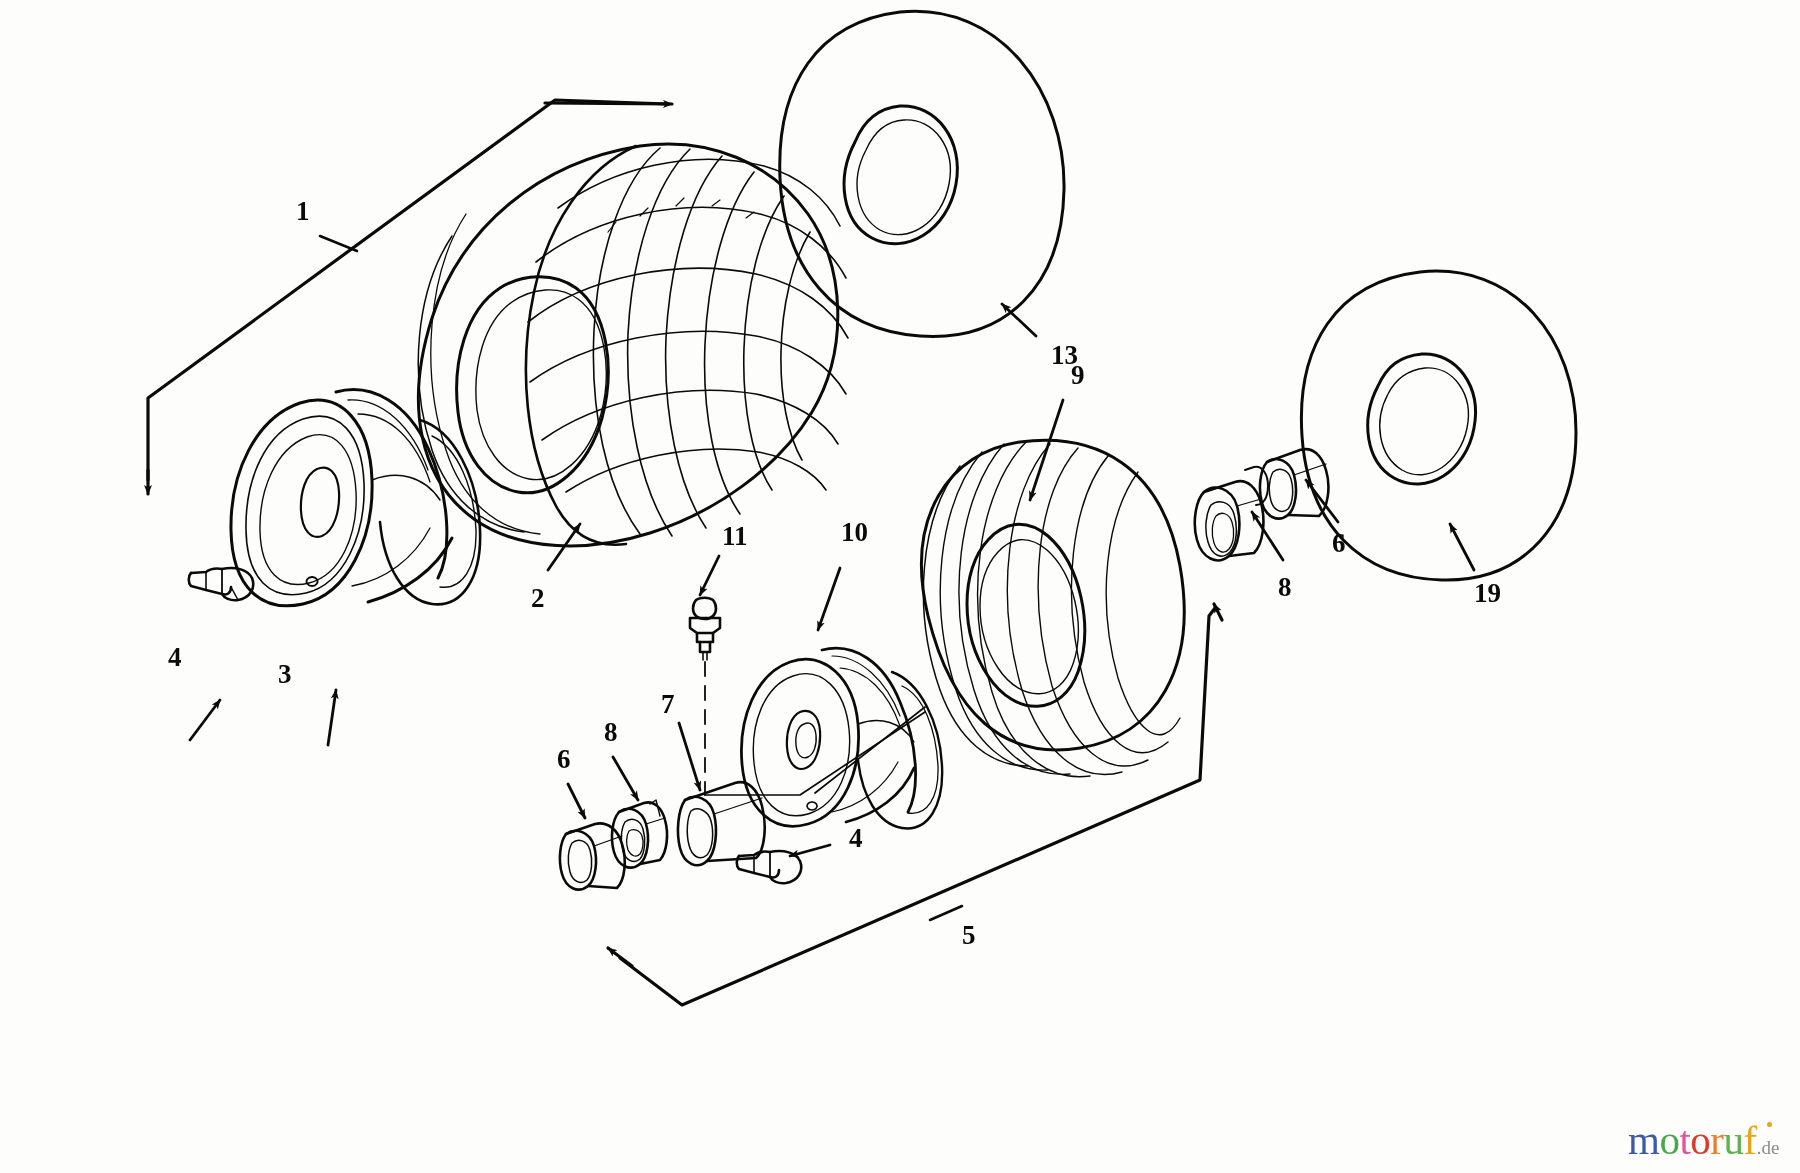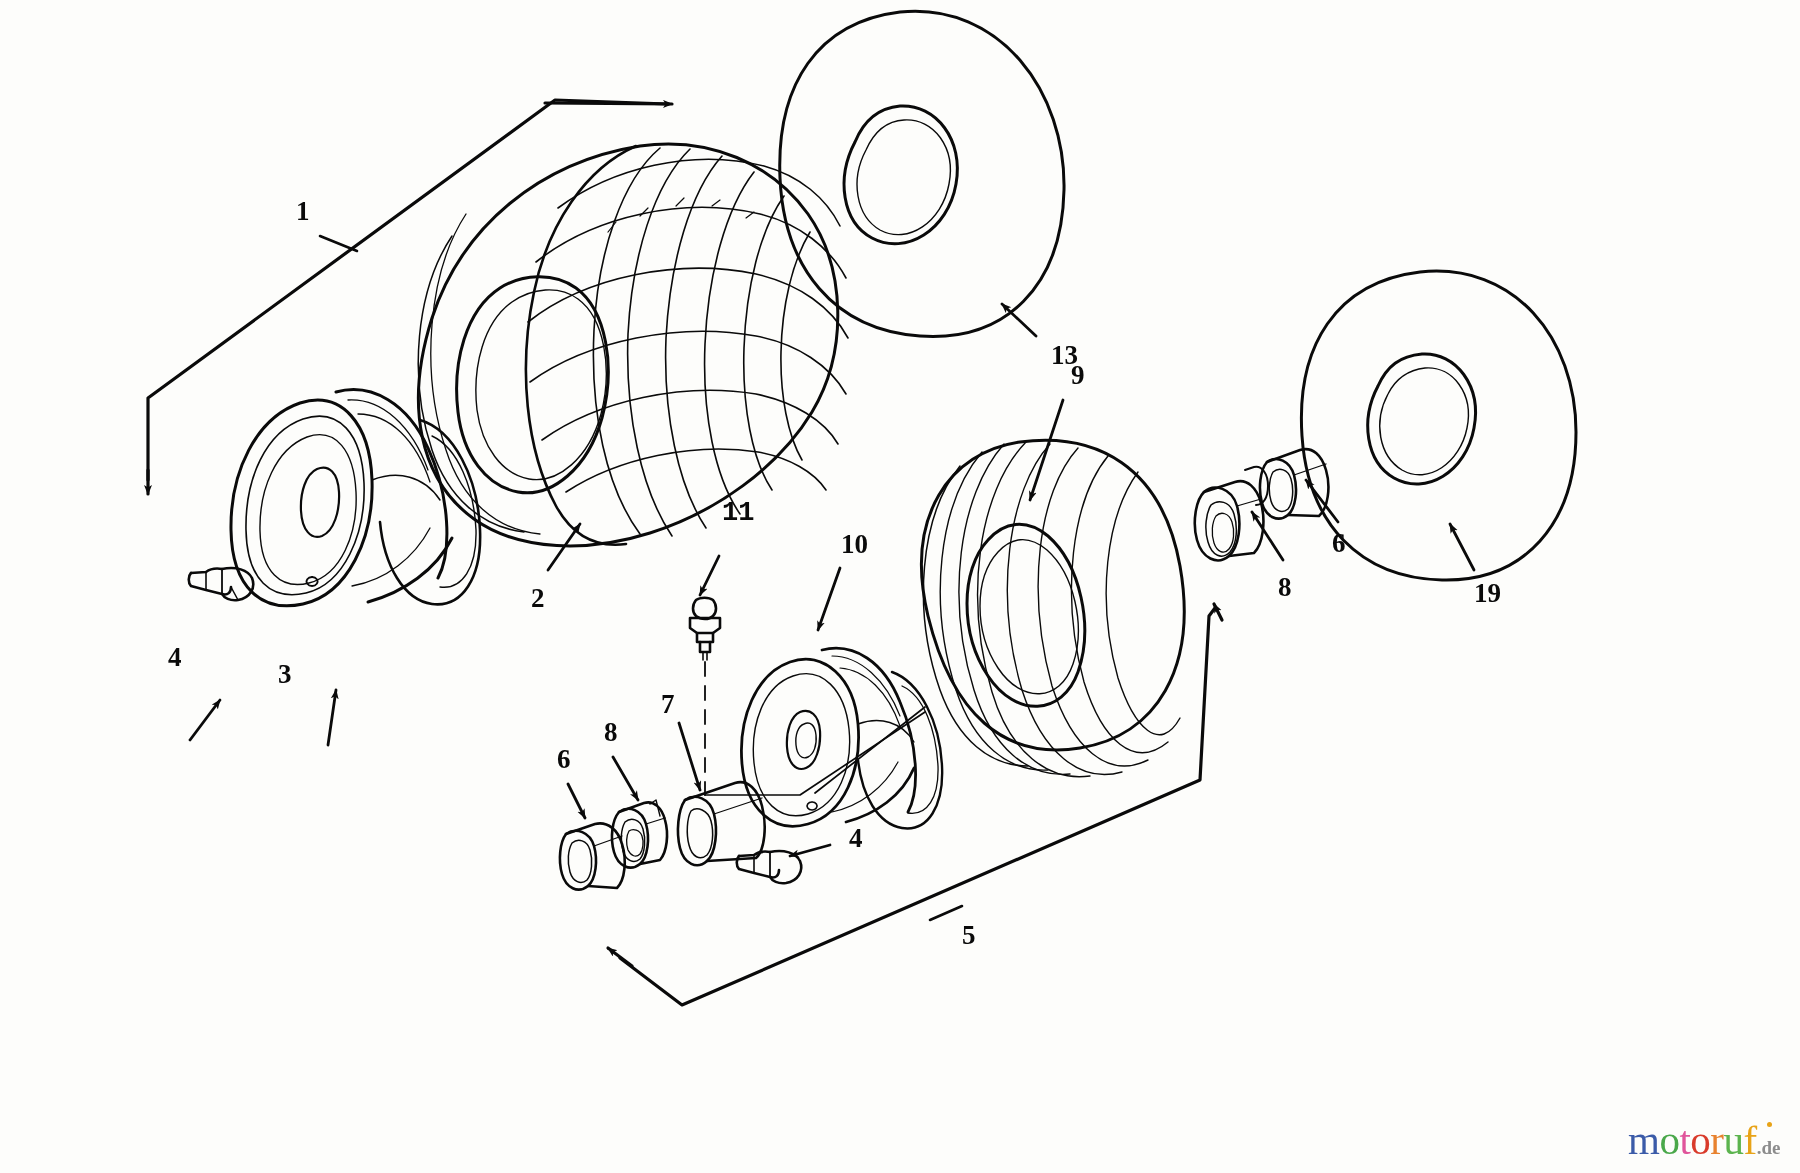--- a/index.html
+++ b/index.html
@@ -41,21 +41,21 @@
     font-family: "Liberation Serif", serif;
     font-size: 41px;
     letter-spacing: -0.5px;
     line-height: 1;
     user-select: none;
     white-space: nowrap;
   }
   #watermark .wm-ch { font-weight: 400; }
   #watermark .wm-suffix {
     font-size: 19px;
-    font-weight: 700;
+    font-weight: 400;
     letter-spacing: 0;
   }
   #watermark .wm-dot {
     position: absolute;
     left: 139px;
     top: 2px;
     width: 5px;
     height: 5px;
     border-radius: 50%;
   }
@@ -324,22 +324,22 @@
   </svg>
 
   <div class="callout-label" style="left:296px; top:198px;">1</div>
   <div class="callout-label" style="left:531px; top:585px;">2</div>
   <div class="callout-label" style="left:278px; top:661px;">3</div>
   <div class="callout-label" style="left:168px; top:644px;">4</div>
   <div class="callout-label" style="left:962px; top:922px;">5</div>
   <div class="callout-label" style="left:557px; top:746px;">6</div>
   <div class="callout-label" style="left:604px; top:719px;">8</div>
   <div class="callout-label" style="left:661px; top:691px;">7</div>
-  <div class="callout-label" style="left:722px; top:500px;font-family:Liberation Mono, monospace;">11</div>
-  <div class="callout-label" style="left:841px; top:531px;">10</div>
+  <div class="callout-label" style="left:722px; top:523px;">11</div>
+  <div class="callout-label" style="left:841px; top:519px;">10</div>
   <div class="callout-label" style="left:849px; top:825px;">4</div>
   <div class="callout-label" style="left:1071px; top:362px;">9</div>
   <div class="callout-label" style="left:1278px; top:574px;">8</div>
   <div class="callout-label" style="left:1332px; top:530px;">6</div>
   <div class="callout-label" style="left:1051px; top:342px;">13</div>
   <div class="callout-label" style="left:1474px; top:580px;">19</div>
 
   <div id="watermark">
     <span class="wm-ch" style="color: rgb(59, 91, 168);">m</span><span class="wm-ch" style="color: rgb(74, 168, 74);">o</span><span class="wm-ch" style="color: rgb(224, 85, 155);">t</span><span class="wm-ch" style="color: rgb(217, 59, 43);">o</span><span class="wm-ch" style="color: rgb(232, 130, 46);">r</span><span class="wm-ch" style="color: rgb(92, 180, 78);">u</span><span class="wm-ch" style="color: rgb(232, 163, 23);">f</span><span class="wm-suffix" style="color: rgb(140, 140, 140);">.de</span>
     <span class="wm-dot" style="background: rgb(232, 163, 23);"></span>

